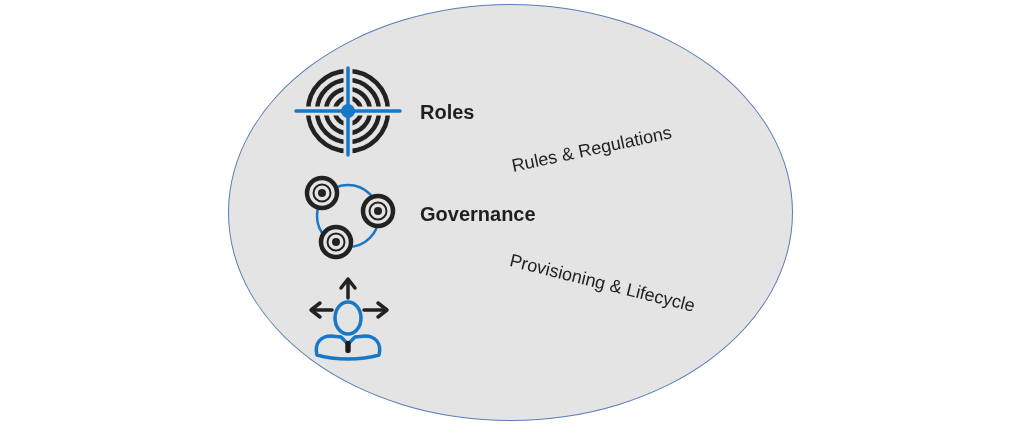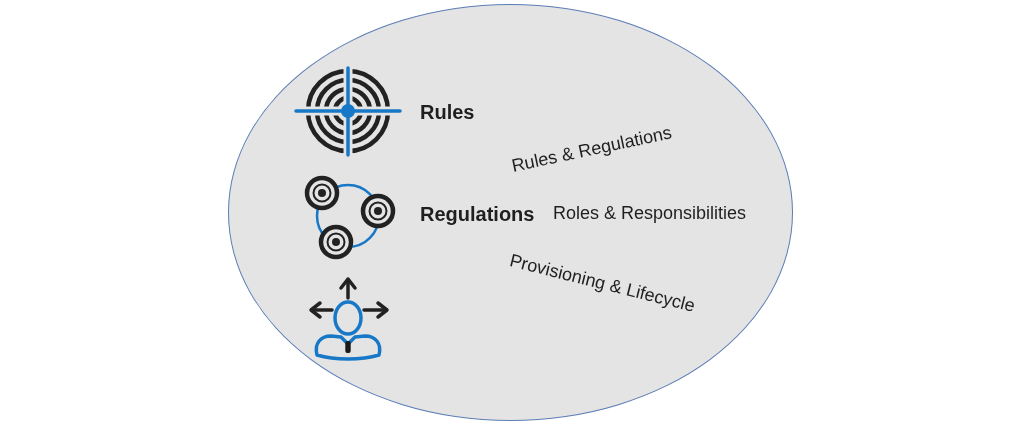--- a/index.html
+++ b/index.html
@@ -102,24 +102,23 @@
       <path d="M20,31 L11,38 L20,45"></path>
       <line x1="64" y1="38" x2="85" y2="38"></line>
       <path d="M78,31 L87,38 L78,45"></path>
     </g>
     <ellipse cx="48" cy="46" rx="13" ry="16" fill="none" stroke="#1878c8" stroke-width="3.5"></ellipse>
     <path d="M 17,83 C 14,71 21,64 31,64 L 41,65 L 48,72 L 55,65 L 65,64
              C 75,64 82,71 79,83 C 69,86 59,87 48,87 C 37,87 27,86 17,83 Z" fill="#e4e4e4" stroke="#1878c8" stroke-width="3.5" stroke-linejoin="round"></path>
     <rect x="45.3" y="69" width="5.4" height="12" rx="2" fill="#1a1a1a"></rect>
   </svg>
 
-  <div class="label bold lbl-scope">Rules</div>
+  <div class="label bold lbl-scope">Roles</div>
 
-  <div class="label bold lbl-governance">Regulations</div>
+  <div class="label bold lbl-governance">Governance</div>
 
 
   <div class="label reg lbl-rules">Rules &amp; Regulations</div>
 
-  <div class="label reg lbl-roles">Roles &amp; Responsibilities</div>
 
   <div class="label reg lbl-provisioning">Provisioning &amp; Lifecycle</div>
 
 </div>
 
 </body></html>

